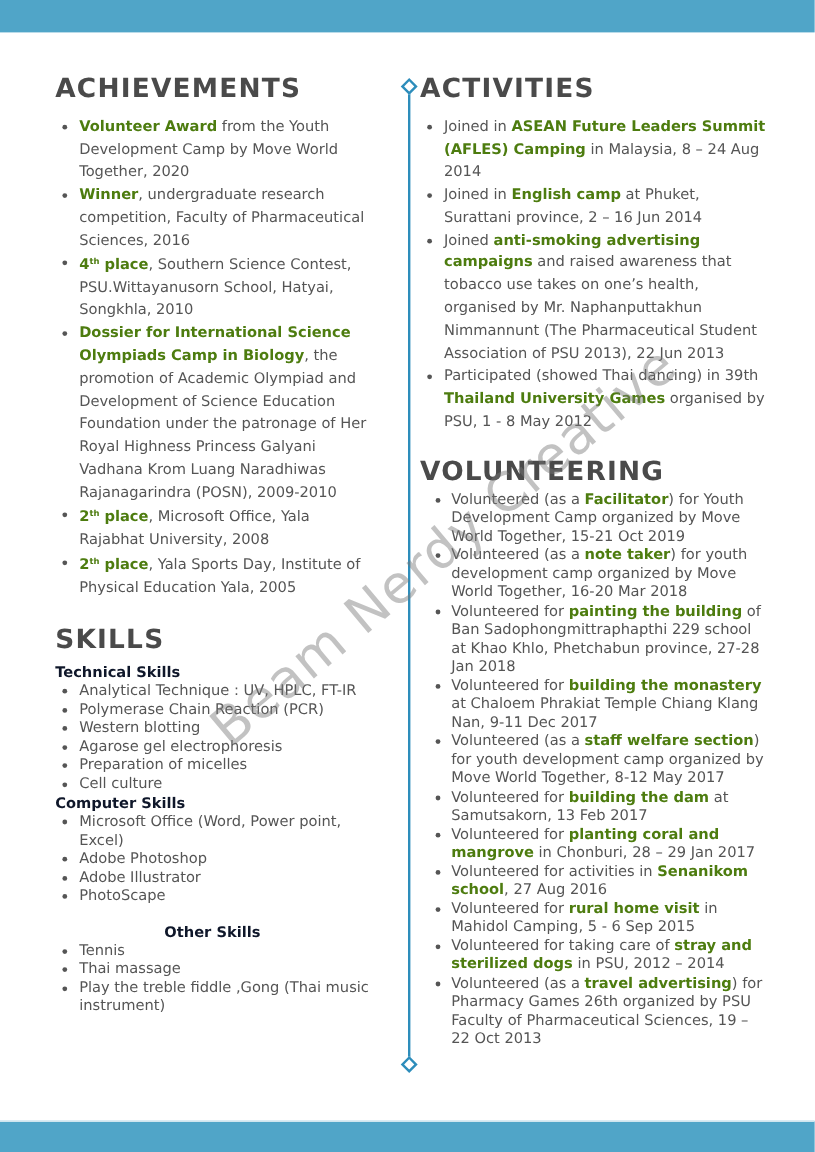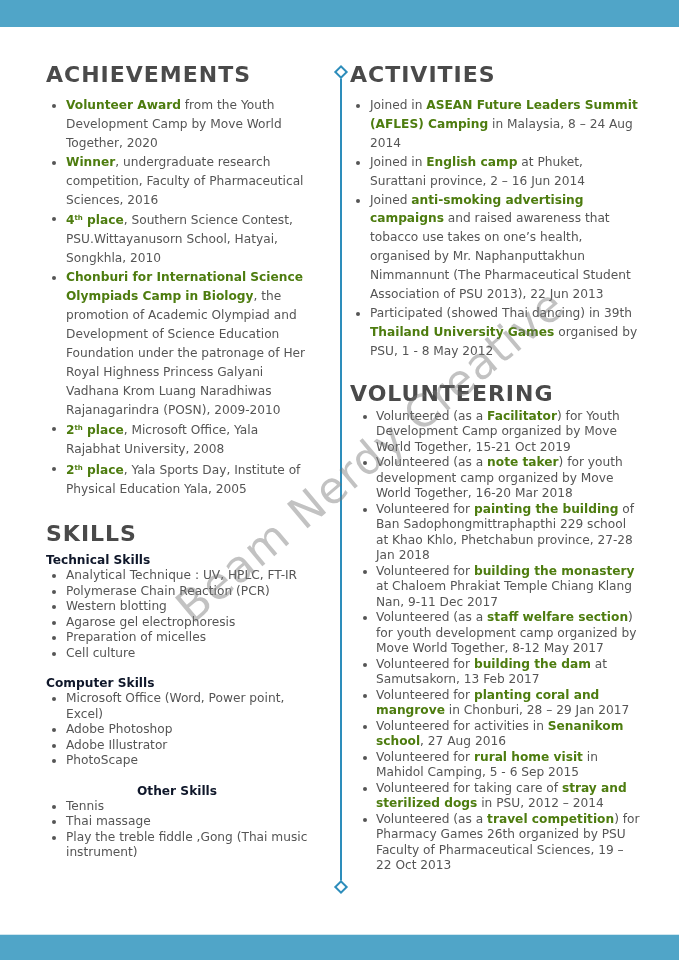--- a/index.html
+++ b/index.html
@@ -37,21 +37,21 @@
     ul.loose li::before { left: 6px; top: 8px; }
 
     
     ul.tight li { font-size: 12.2px; line-height: 15.5px; padding-left: 20px; }
     ul.tight li::before { left: 6px; top: 6px; }
 
     .subhead { font-size: 12.2px; font-weight: bold; color: #0f172a; margin: 0; line-height: 16px; }
 
     #skills-heading { margin-top: 22px; }
     #tech-head { margin-top: 6px; }
-    #comp-head { margin-top: 14px; }
+    #comp-head { }
     #other-head { margin-top: 14px; text-align: center; }
 
     #vol-heading { margin-top: 20px; margin-left: 0; }
     #vol-list { margin-top: 3px; }
     #vol-list li { padding-left: 26px; }
     #vol-list li::before { left: 13px; }
 
     .timeline { position: absolute; left: 340px; top: 69px; width: 2px; height: 818px; background: #2d8dbb; }
     .node {
       position: absolute; left: 336px; width: 6px; height: 6px; border: 2px solid #2d8dbb;
@@ -77,21 +77,21 @@
 <div class="node top"></div>
 <div class="node bottom"></div>
 
 <div class="col left">
   <section>
     <h2>ACHIEVEMENTS</h2>
     <ul class="loose">
       <li><span class="hl">Volunteer Award</span><span> from the Youth Development Camp by Move World Together, 2020</span></li>
       <li><span class="hl">Winner</span><span>, undergraduate research competition, Faculty of Pharmaceutical Sciences, 2016</span></li>
       <li><span class="hl"><span>4</span><sup class="ord">th</sup><span> place</span></span><span>, Southern Science Contest, PSU.Wittayanusorn School, Hatyai, Songkhla, 2010</span></li>
-      <li><span class="hl">Chonburi for International Science Olympiads Camp in Biology</span><span>, the promotion of Academic Olympiad and Development of Science Education Foundation under the patronage of Her Royal Highness Princess Galyani Vadhana Krom Luang Naradhiwas Rajanagarindra (POSN), 2009-2010</span></li>
+      <li><span class="hl">Dossier for International Science Olympiads Camp in Biology</span><span>, the promotion of Academic Olympiad and Development of Science Education Foundation under the patronage of Her Royal Highness Princess Galyani Vadhana Krom Luang Naradhiwas Rajanagarindra (POSN), 2009-2010</span></li>
       <li><span class="hl"><span>2</span><sup class="ord">th</sup><span> place</span></span><span>, Microsoft Office, Yala Rajabhat University, 2008</span></li>
       <li><span class="hl"><span>2</span><sup class="ord">th</sup><span> place</span></span><span>, Yala Sports Day, Institute of Physical Education Yala, 2005</span></li>
     </ul>
   </section>
 
   <section>
     <h2 id="skills-heading">SKILLS</h2>
 
     <p id="tech-head" class="subhead">Technical Skills</p>
     <ul class="tight">
@@ -137,20 +137,20 @@
       <li><span>Volunteered (as a </span><span class="hl">Facilitator</span><span>) for Youth Development Camp organized by Move World Together, 15-21 Oct 2019</span></li>
       <li><span>Volunteered (as a </span><span class="hl">note taker</span><span>) for youth development camp organized by Move World Together, 16-20 Mar 2018</span></li>
       <li><span>Volunteered for </span><span class="hl">painting the building</span><span> of Ban Sadophongmittraphapthi 229 school at Khao Khlo, Phetchabun province, 27-28 Jan 2018</span></li>
       <li><span>Volunteered for </span><span class="hl">building the monastery</span><span> at Chaloem Phrakiat Temple Chiang Klang Nan, 9-11 Dec 2017</span></li>
       <li><span>Volunteered (as a </span><span class="hl">staff welfare section</span><span>) for youth development camp organized by Move World Together, 8-12 May 2017</span></li>
       <li><span>Volunteered for </span><span class="hl">building the dam</span><span> at Samutsakorn, 13 Feb 2017</span></li>
       <li><span>Volunteered for </span><span class="hl">planting coral and mangrove</span><span> in Chonburi, 28 – 29 Jan 2017</span></li>
       <li><span>Volunteered for activities in </span><span class="hl">Senanikom school</span><span>, 27 Aug 2016</span></li>
       <li><span>Volunteered for </span><span class="hl">rural home visit</span><span> in Mahidol Camping, 5 - 6 Sep 2015</span></li>
       <li><span>Volunteered for taking care of </span><span class="hl">stray and sterilized dogs</span><span> in PSU, 2012 – 2014</span></li>
-      <li><span>Volunteered (as a </span><span class="hl">travel competition</span><span>) for Pharmacy Games 26th organized by PSU Faculty of Pharmaceutical Sciences, 19 – 22 Oct 2013</span></li>
+      <li><span>Volunteered (as a </span><span class="hl">travel advertising</span><span>) for Pharmacy Games 26th organized by PSU Faculty of Pharmaceutical Sciences, 19 – 22 Oct 2013</span></li>
     </ul>
   </section>
 </div>
 
 <div class="watermark">Beam Nerdy Creative</div>
 
 <div class="band bottom"></div>
 
 </body></html>

